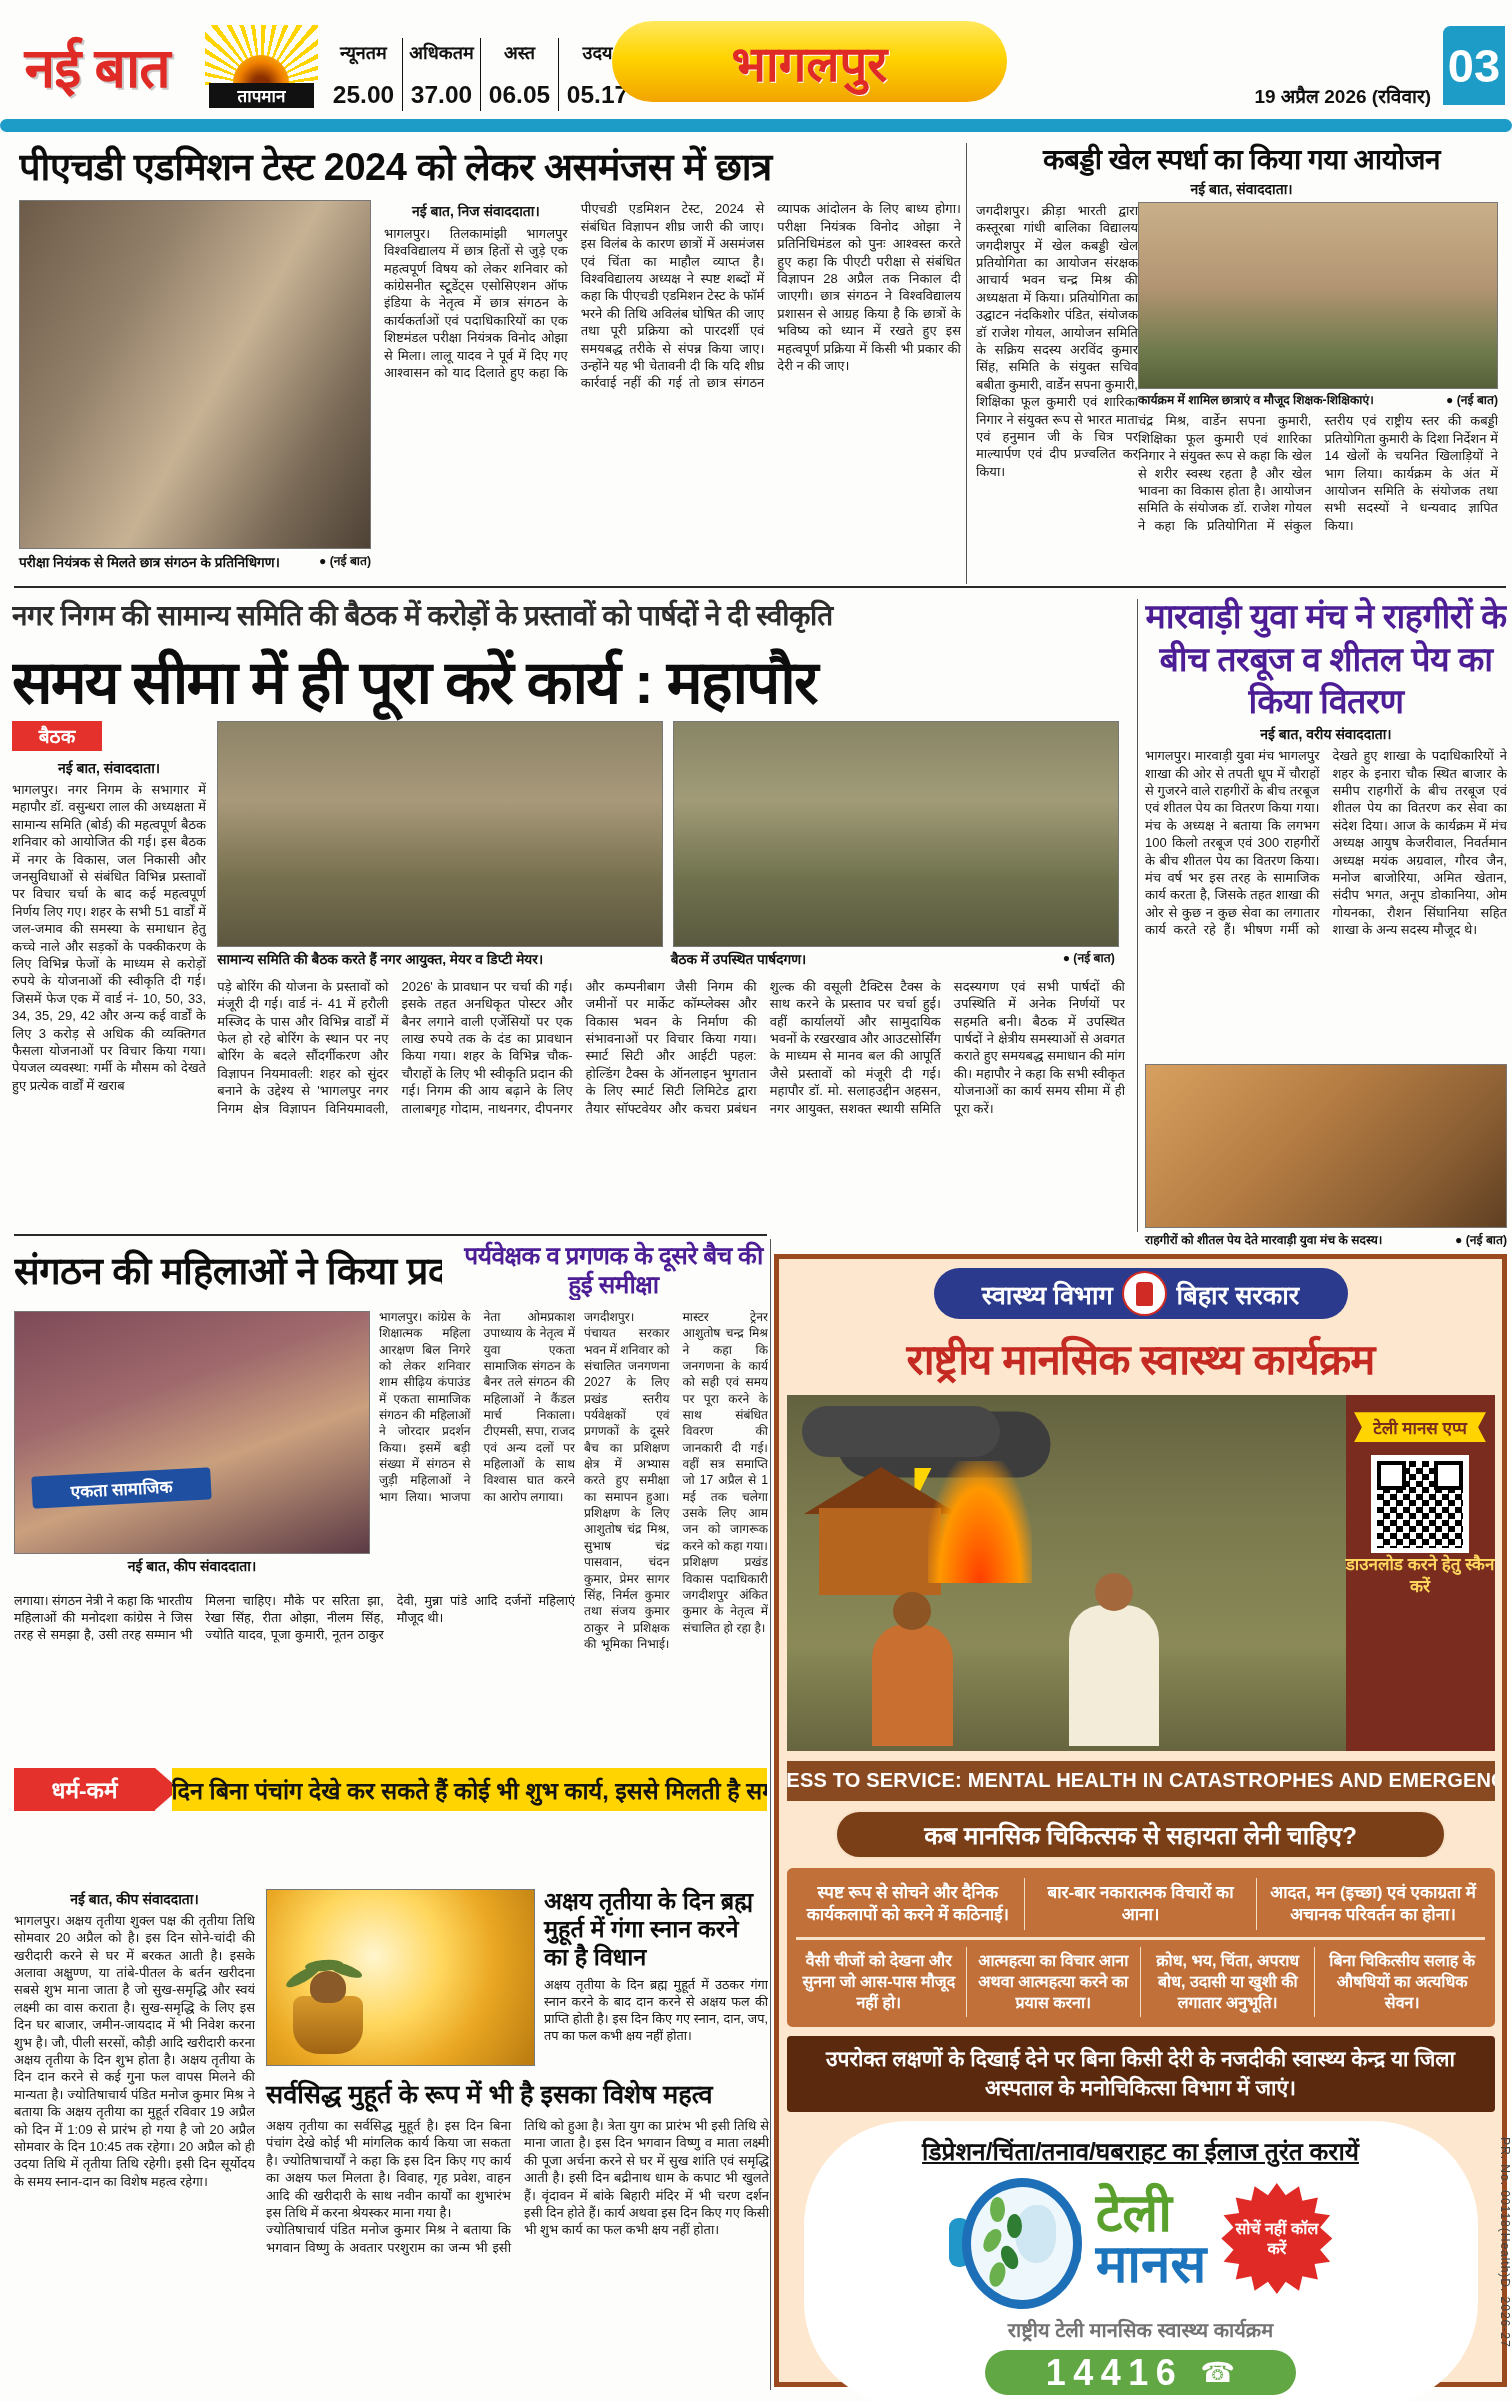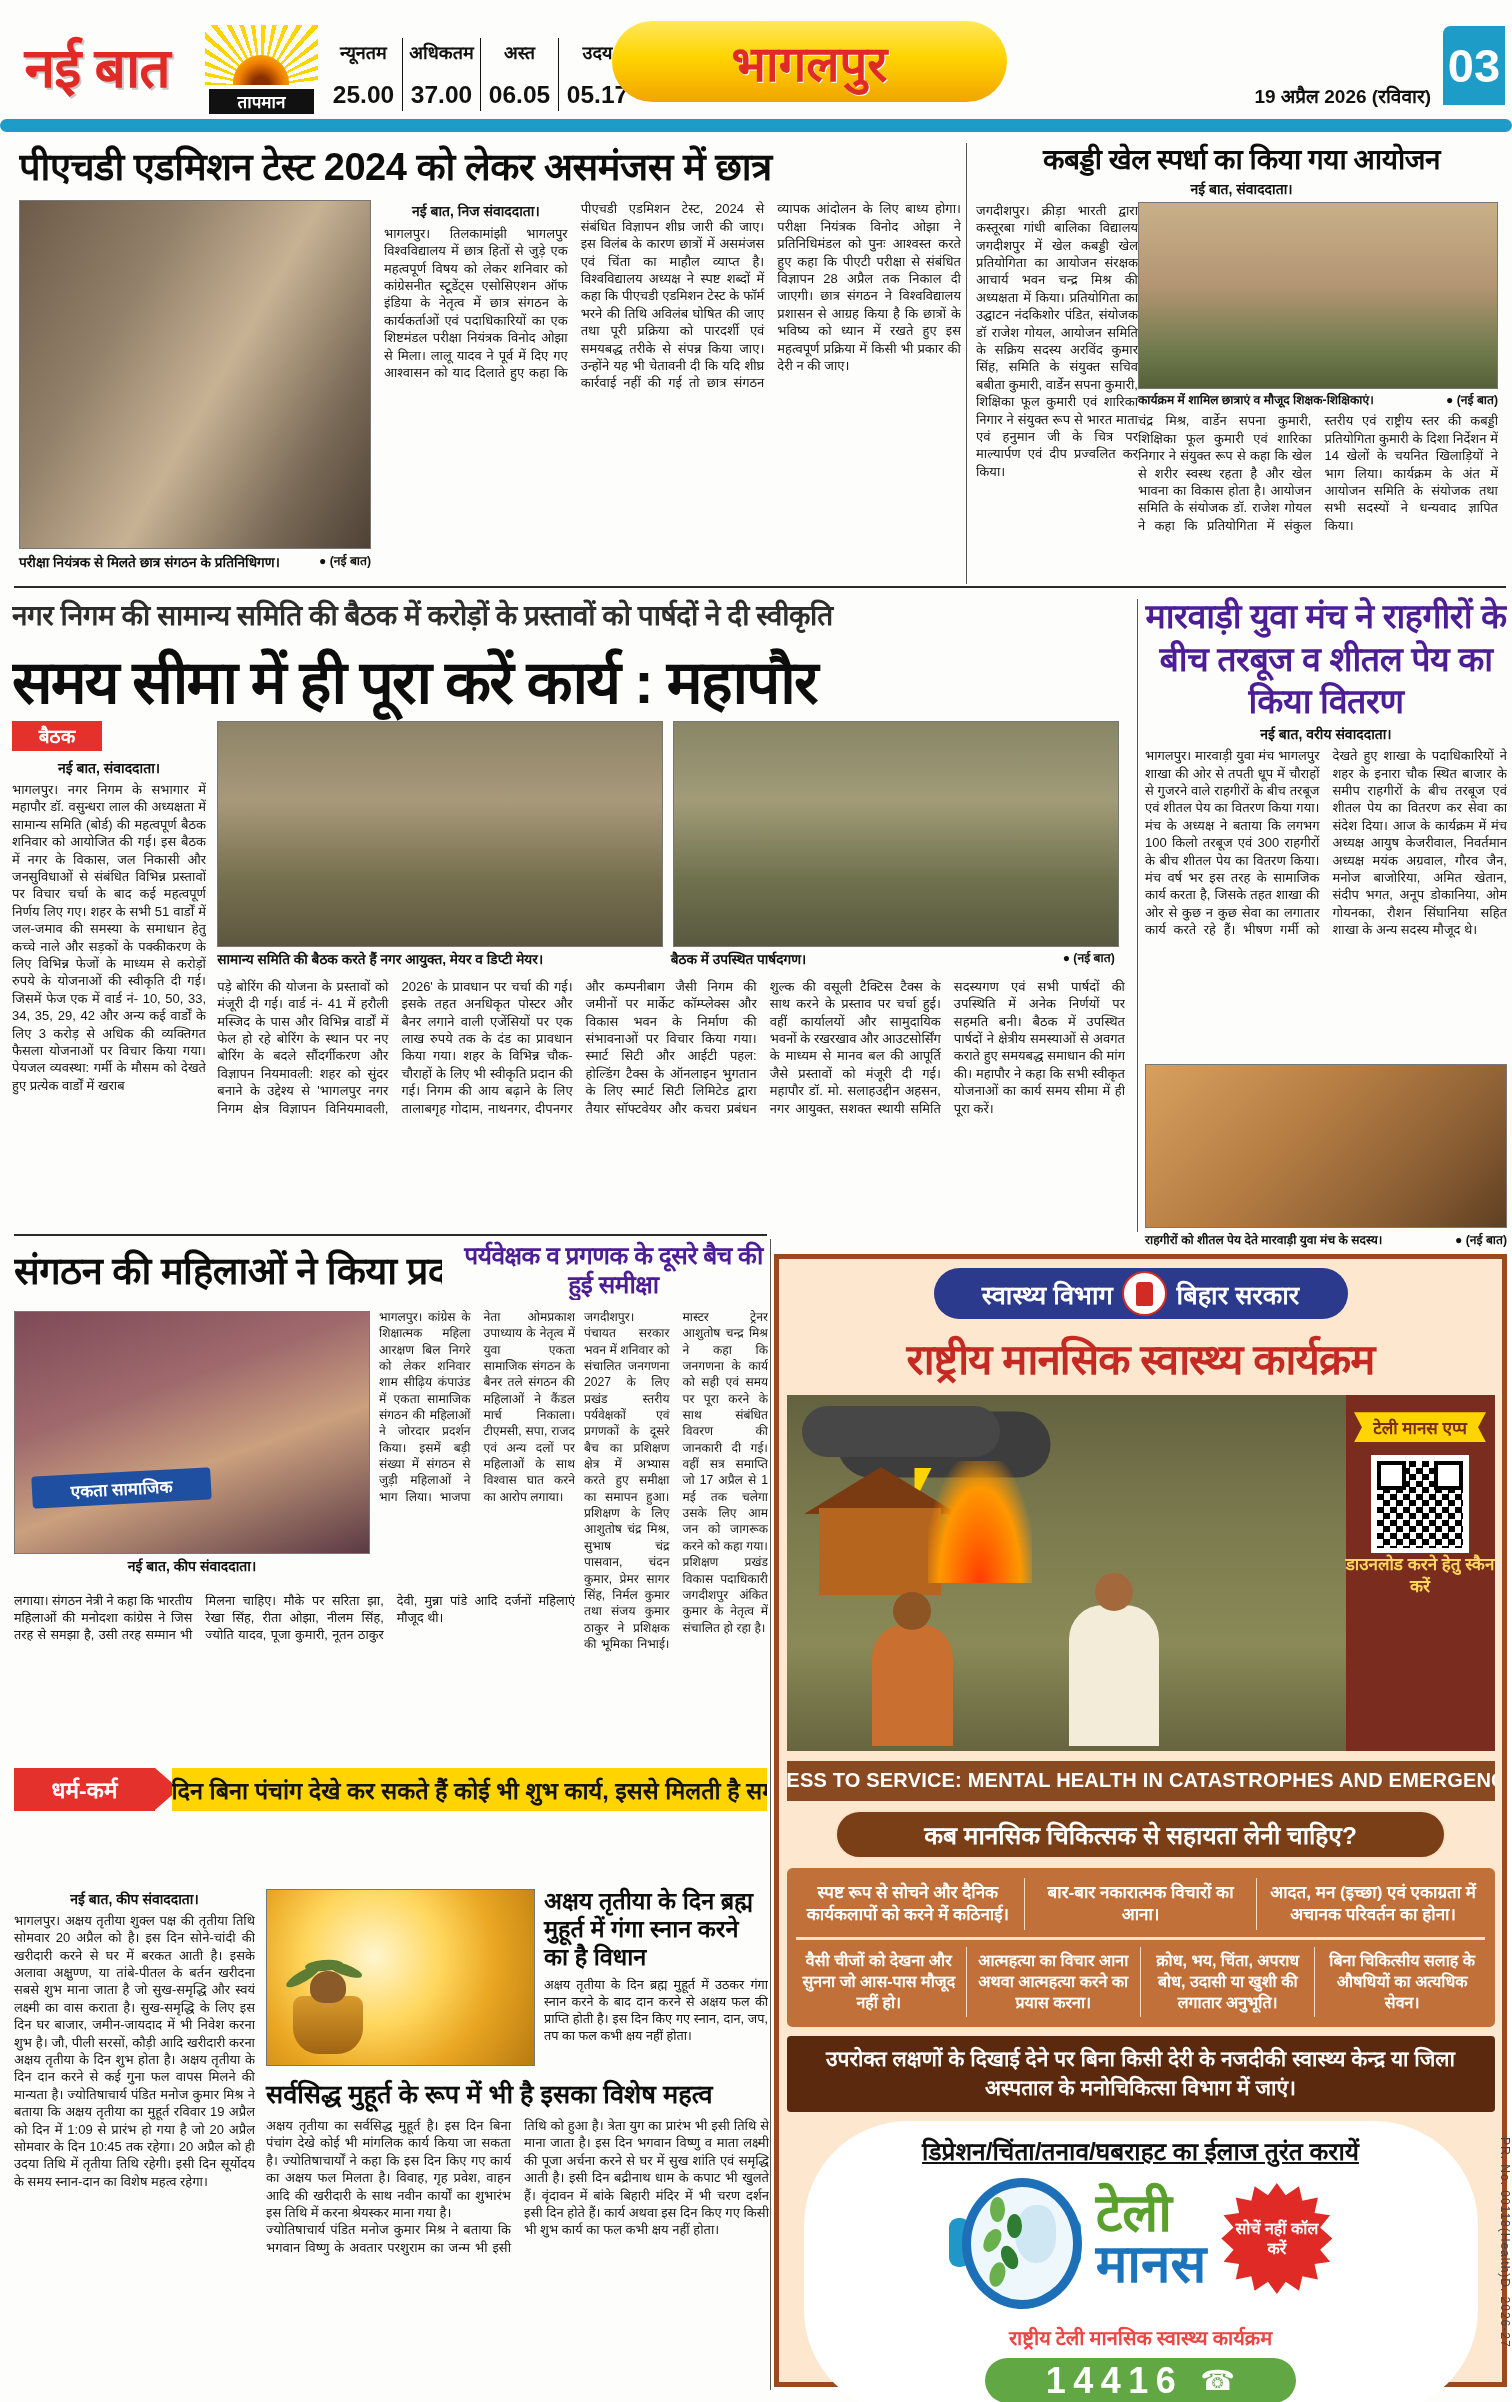--- a/index.html
+++ b/index.html
@@ -7,21 +7,21 @@
         font-family:"Liberation Sans","DejaVu Sans",sans-serif;color:#111;overflow:hidden;}
   .abs{position:absolute;}
   
   .mast{left:24.5px;top:28px;font-size:55px;font-weight:800;color:#e02a25;
         text-shadow:1.9px 1.9px 0 #c9c9c9;letter-spacing:-0.9px;}
   .sun{left:205px;top:24.5px;width:113px;height:60px;overflow:hidden;}
   .sun .rays{position:absolute;left:0;top:-43px;width:113px;height:104px;
         background:repeating-conic-gradient(from -90deg at 50% 100%,#ffd400 0 4deg,rgba(255,212,0,0) 4deg 10deg);}
   .sun .core{position:absolute;left:28px;bottom:0;width:56px;height:30px;border-radius:56px 56px 0 0;
         background:radial-gradient(circle at 50% 100%,#8b2f00 0 20%,#f07f00 55%,#ffd400 100%);}
-  .templab{left:209px;top:89px;width:105px;height:24.5px;background:#111;color:#fff;
+  .templab{left:209px;top:83px;width:105px;height:24.5px;background:#111;color:#fff;
         font-size:17px;font-weight:700;display:flex;align-items:center;justify-content:center;}
   .weather{left:325px;top:38px;width:311px;height:73px;display:flex;}
   .wcell{flex:1;text-align:center;border-right:1.9px solid #111;display:flex;flex-direction:column;justify-content:space-between;padding:1.9px 0;}
   .wcell:last-child{border-right:none;}
   .wh{font-size:18px;font-weight:700;}
   .wv{font-size:24.5px;font-weight:800;}
   .edition{left:612px;top:21px;width:395px;height:81px;border-radius:41px;
         background:linear-gradient(180deg,#ffe85c,#ffd400 45%,#f2a400);
         display:flex;align-items:center;justify-content:center;}
   .edition span{font-size:49px;font-weight:800;color:#e02a25;text-shadow:0.9px 0.9px 0 #fff;}
@@ -109,21 +109,21 @@
   .tm-ear.l{left:0;} .tm-ear.r{right:0;}
   .leafdot{position:absolute;width:15px;height:24.5px;border-radius:50%;background:#6ab04c;}
   .leafdot.d{background:#2e7d32;}
   .tm-face{position:absolute;right:24.5px;top:32px;width:41px;height:58px;border-radius:50% 40% 45% 50%;background:#cfe7f3;}
   .tm-words{text-align:left;line-height:0.95;}
   .tm-words .g{font-size:53px;font-weight:800;color:#5aa02c;}
   .tm-words .b{font-size:53px;font-weight:800;color:#1c75bc;}
   .star{width:111px;height:111px;background:#e02a25;color:#fff;font-size:16px;font-weight:800;
         display:flex;align-items:center;justify-content:center;text-align:center;line-height:1.25;padding:13px;box-sizing:border-box;
         clip-path:polygon(50% 0%,58% 11%,70% 3%,73% 16%,87% 13%,84% 27%,98% 29%,89% 40%,100% 50%,89% 60%,98% 71%,84% 73%,87% 87%,73% 84%,70% 97%,58% 89%,50% 100%,42% 89%,30% 97%,27% 84%,13% 87%,16% 73%,2% 71%,11% 60%,0% 50%,11% 40%,2% 29%,16% 27%,13% 13%,27% 16%,30% 3%,42% 11%);}
-  .tm-program{margin-top:19px;font-size:20px;font-weight:800;color:#ef4444;font-family:Liberation Serif, serif;}
+  .tm-program{margin-top:11px;font-size:20px;font-weight:800;color:#737373;}
   .tm-number{margin:7.5px auto 0;width:311px;height:45px;background:#61a744;border-radius:24.5px;color:#fff;
         display:flex;align-items:center;justify-content:center;gap:17px;font-size:36px;font-weight:800;letter-spacing:7.5px;}
   .tm-number .ph{font-size:28px;letter-spacing:0;}
   .prno{right:0px;top:2137px;writing-mode:vertical-rl;font-size:12.2px;color:#444;letter-spacing:0.9px;}
   .wom-banner{position:absolute;left:17px;bottom:49px;width:179px;height:32px;background:#1f4fa0;color:#fff;
         font-size:17px;font-weight:700;display:flex;align-items:center;justify-content:center;border-radius:3.8px;transform:rotate(-3deg);}
 </style>
 </head>
 <body>
 

